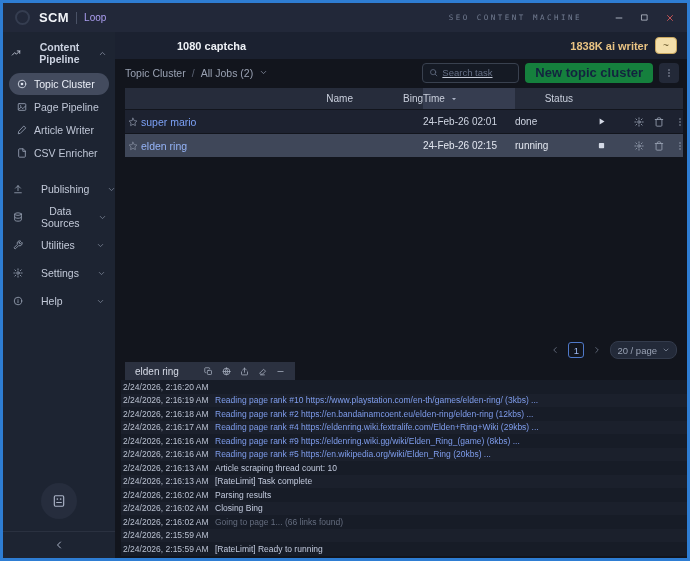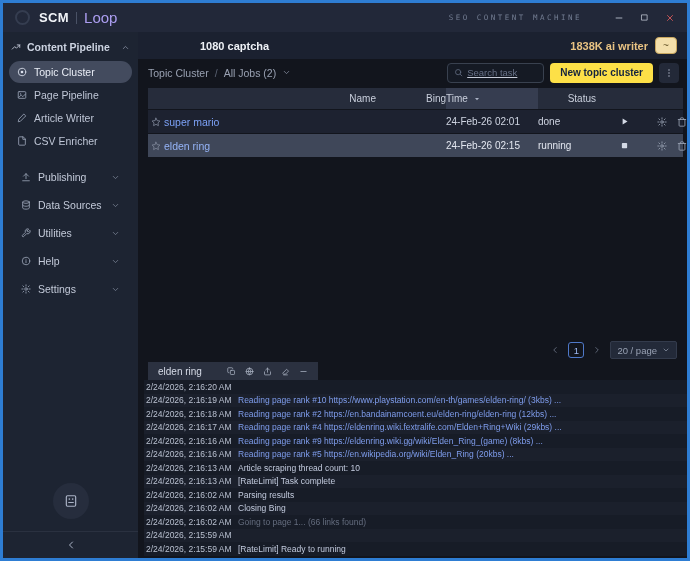--- a/index.html
+++ b/index.html
@@ -15,41 +15,41 @@
   .ic.s8 svg{width:8px;height:8px} .ic.s9 svg{width:9px;height:9px}
   .ic.s10 svg{width:10px;height:10px} .ic.s12 svg{width:12px;height:12px}
   .ic.s14 svg{width:14px;height:14px}
 
   
   .titlebar { height:29px; background:#222839; display:flex; align-items:center;
     padding:0 12px; flex:none; }
   .logo-circle { width:15px; height:15px; border-radius:50%; border:2px solid #353d50; }
   .brand-name { color:#f2f4f8; font-size:13px; font-weight:800; letter-spacing:.4px; margin-left:9px; }
   .brand-divider { width:1px; height:12px; background:#4a5266; margin:0 7px; }
-  .brand-suffix { color:#ac9ef1; font-size:15px; font-weight:500; }
+  .brand-suffix { color:#ac9ef1; font-size:10px; font-weight:500; }
   .title-right { margin-left:auto; display:flex; align-items:center; gap:16px; }
   .app-label { font-family:"DejaVu Sans Mono", monospace; font-size:7.5px; letter-spacing:2.5px;
     color:#737d92; margin-right:16px; }
   .winbtn { color:#c3c9d6; cursor:default; }
   .winbtn.close { color:#e25d5d; }
 
   .main-row { flex:1; display:flex; min-height:0; }
 
   
-  .sidebar { width:135px; flex:none; background:#1d2432; display:flex; flex-direction:column;text-align:center; }
+  .sidebar { width:112px; flex:none; background:#1d2432; display:flex; flex-direction:column;text-align:center; }
   .side-header { display:flex; align-items:center; gap:6px; padding:9px 8px 7px 8px;
     color:#ccd3e1; font-size:10.5px; font-weight:600; }
   .side-header .chev { margin-left:auto; color:#8b93a6; }
   .side-item { height:22px; margin:1px 6px; border-radius:12px; display:flex; align-items:center;
     gap:7px; padding:0 8px; color:#bfc6d6; font-size:10.5px; }
   .side-item .ic { color:#9aa3b7; }
   .side-item.active { background:#434b5e; color:#e9edf6; }
   .side-item.active .ic { color:#dfe4f0; }
   .side-sections { margin-top:10px; }
-  .side-section { height:28px; display:flex; align-items:center; gap:7px; padding:0 18px;
+  .side-section { height:28px; display:flex; align-items:center; gap:18px; padding:0 10px;
     color:#c3cad9; font-size:10.5px; }
   .side-section .ic { color:#99a2b5; }
   .side-section .chev { margin-left:auto; color:#7e8798; }
   .side-footer { margin-top:auto; }
   .assist-btn { width:36px; height:36px; border-radius:50%; background:#262d3d; color:#aab3c6;
     display:flex; align-items:center; justify-content:center; margin:0 auto 12px auto; }
   .collapse-row { border-top:1px solid #2a3140; height:27px; display:flex; align-items:center;
     justify-content:center; color:#aab3c6; }
 
   
@@ -64,22 +64,22 @@
   .toolbar { height:27px; display:flex; align-items:center; padding:0 8px 0 10px; flex:none; }
   .breadcrumb { display:flex; align-items:center; gap:6px; color:#99a1b2; font-size:10.5px; }
   .crumb-sep { color:#5b6374; }
   .breadcrumb .chev { color:#8b93a6; }
   .toolbar-right { margin-left:auto; display:flex; align-items:center; gap:6px; }
   .search-box { width:97px; height:20px; border:1px solid #39414f; background:#151a24; border-radius:4px;
     display:flex; align-items:center; padding:0 6px; gap:4px; color:#667086; }
   .search-box input { border:0; outline:0; background:transparent; color:#c6ccd9; font-size:9.5px;
     width:100%; font-family:"Liberation Sans",sans-serif;text-decoration:underline; }
   .search-box input::placeholder { color:#667086; }
-  .new-btn { height:20px; padding:0 10px; border:0; border-radius:4px; background:#fde047;
-    color:#13233f; font-size:10px; font-weight:700; font-family:"Liberation Sans",sans-serif; }
+  .new-btn { height:20px; padding:0 10px; border:0; border-radius:4px; background:#15803d;
+    color:#13233f; font-size:13px; font-weight:700; font-family:"Liberation Sans",sans-serif; }
   .kebab-btn { width:20px; height:20px; border-radius:4px; background:#232938; color:#aab2c2;
     display:flex; align-items:center; justify-content:center; }
 
   
   .table-wrap { margin:2px 4px 0 10px; }
   .tgrid { display:grid; grid-template-columns:16px 212px 70px 92px 58px 56px 1fr 20px 20px 22px;
     align-items:center; }
   .thead { height:21px; background:#262c3b; color:#c9cfdc; font-size:10px;text-align:right; }
   .thead .time-cell { background:#363d50; height:100%; display:flex; align-items:center; gap:5px; }
   .thead .caret { color:#aab2c4; }
@@ -93,21 +93,21 @@
   .act { color:#d4dae6; }
   .trow .tool { color:#9aa3b5; justify-self:center; }
 
   .spacer { flex:1; }
 
   
   .pagination { height:24px; display:flex; align-items:center; justify-content:flex-end;
     gap:8px; padding-right:10px; flex:none; color:#6a7284; }
   .page-box { width:16px; height:16px; border:1px solid #4f79c9; border-radius:3px; color:#9db8ef;
     font-size:9.5px; display:flex; align-items:center; justify-content:center; }
-  .size-select { height:18px; padding:0 6px; background:#232a39; border:1px solid #333b4c; border-radius:2px;
+  .size-select { height:18px; padding:0 6px; background:#232a39; border:1px solid #333b4c; border-radius:8px;
     color:#99a2b4; font-size:9.5px; display:flex; align-items:center; gap:5px; }
 
   
   .log-panel { flex:none; }
   .log-header { margin-left:10px; height:18px; display:flex; }
   .log-tab { background:#2b3140; padding:0 10px; display:flex; align-items:center; gap:9px; }
   .log-tab-label { color:#d6dbe7; font-size:10px; margin-right:16px; }
   .log-tool { color:#aab2c2; }
   .log-body { margin-left:6px; height:178px; overflow:hidden; }
   .log-row { display:grid; grid-template-columns:92px 1fr; align-items:center; height:13.5px;
@@ -244,39 +244,39 @@
             <span>Utilities</span>
             <span class="chev ic s9">
               <svg viewBox="0 0 24 24" xmlns="http://www.w3.org/2000/svg">
                 <polyline points="6 9 12 15 18 9"></polyline>
               </svg>
             </span>
           </div>
           <div class="side-section">
             <span class="ic s10">
               <svg viewBox="0 0 24 24" xmlns="http://www.w3.org/2000/svg">
+                <circle cx="12" cy="12" r="3"></circle>
+                <path d="M12 2v3M12 19v3M2 12h3M19 12h3M4.5 4.5l2.2 2.2M17.3 17.3l2.2 2.2M19.5 4.5l-2.2 2.2M6.7 17.3l-2.2 2.2"></path>
+              </svg>
+            </span>
+            <span>Settings</span>
+            <span class="chev ic s9">
+              <svg viewBox="0 0 24 24" xmlns="http://www.w3.org/2000/svg">
+                <polyline points="6 9 12 15 18 9"></polyline>
+              </svg>
+            </span>
+          </div>
+          <div class="side-section">
+            <span class="ic s10">
+              <svg viewBox="0 0 24 24" xmlns="http://www.w3.org/2000/svg">
                 <circle cx="12" cy="12" r="9"></circle>
                 <path d="M12 8h.01M12 11v5"></path>
               </svg>
             </span>
             <span>Help</span>
-            <span class="chev ic s9">
-              <svg viewBox="0 0 24 24" xmlns="http://www.w3.org/2000/svg">
-                <polyline points="6 9 12 15 18 9"></polyline>
-              </svg>
-            </span>
-          </div>
-          <div class="side-section">
-            <span class="ic s10">
-              <svg viewBox="0 0 24 24" xmlns="http://www.w3.org/2000/svg">
-                <circle cx="12" cy="12" r="3"></circle>
-                <path d="M12 2v3M12 19v3M2 12h3M19 12h3M4.5 4.5l2.2 2.2M17.3 17.3l2.2 2.2M19.5 4.5l-2.2 2.2M6.7 17.3l-2.2 2.2"></path>
-              </svg>
-            </span>
-            <span>Settings</span>
             <span class="chev ic s9">
               <svg viewBox="0 0 24 24" xmlns="http://www.w3.org/2000/svg">
                 <polyline points="6 9 12 15 18 9"></polyline>
               </svg>
             </span>
           </div>
         </div>
       <div class="side-footer">
         <div class="assist-btn">
           <span class="ic s14">

